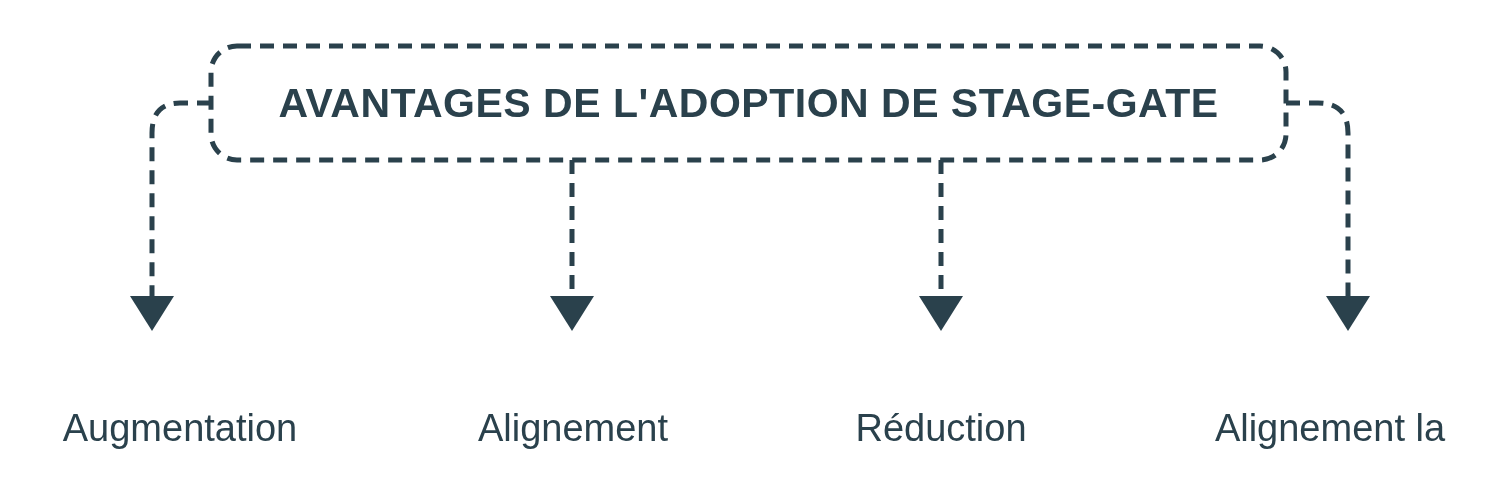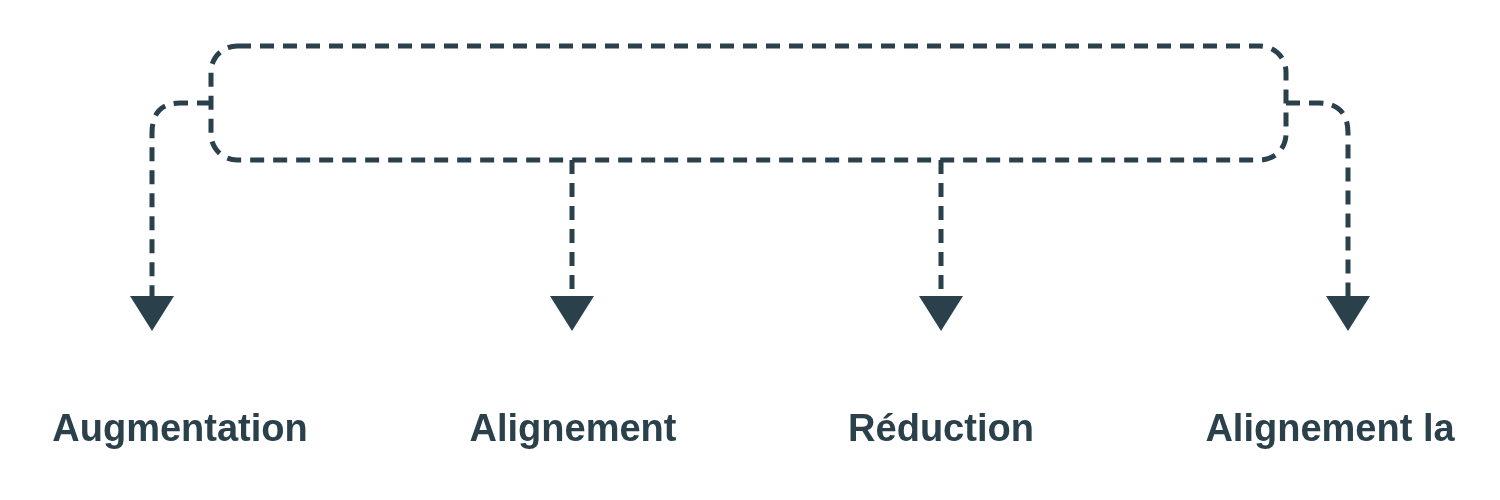--- a/index.html
+++ b/index.html
@@ -53,21 +53,20 @@
     top: 352px;
     text-align: center;
     font-size: 38px;
     line-height: 1.33;
     font-weight: 400;
     color: #2a414c;
     white-space: pre-line;
   }
   .branch-label .line {
     display: block;
-    font-weight: bold;
   }
   #label-0 { left: 0px;    width: 360px; }
   #label-1 { left: 408px;  width: 330px; }
   #label-2 { left: 786px;  width: 310px; }
   #label-3 { left: 1160px; width: 340px; }
 </style>
 </head>
 <body>
 
 <div id="diagram">
@@ -82,20 +81,23 @@
     <path d="M 572 160 L 572 296" fill="none" stroke="#2a414c" stroke-width="5" stroke-dasharray="14 9" stroke-linecap="butt"></path>
     <polygon points="550,296 594,296 572,331" fill="#2a414c"></polygon>
 
     <path d="M 941 160 L 941 296" fill="none" stroke="#2a414c" stroke-width="5" stroke-dasharray="14 9" stroke-linecap="butt"></path>
     <polygon points="919,296 963,296 941,331" fill="#2a414c"></polygon>
 
     <path d="M 1286 103 L 1318 103 Q 1348 103 1348 133 L 1348 296" fill="none" stroke="#2a414c" stroke-width="5" stroke-dasharray="14 9" stroke-linecap="butt"></path>
     <polygon points="1326,296 1370,296 1348,331" fill="#2a414c"></polygon>
   </svg>
 
+  <div class="title-box">
+    <div class="title-text">AVANTAGES DE L'ADOPTION DE STAGE-GATE</div>
+  </div>
 
   <div class="branch-label" id="label-0">
     <span class="line">Augmentation</span>
     
   </div>
 
   <div class="branch-label" id="label-1">
     <span class="line">Alignement</span>
     
   </div>

